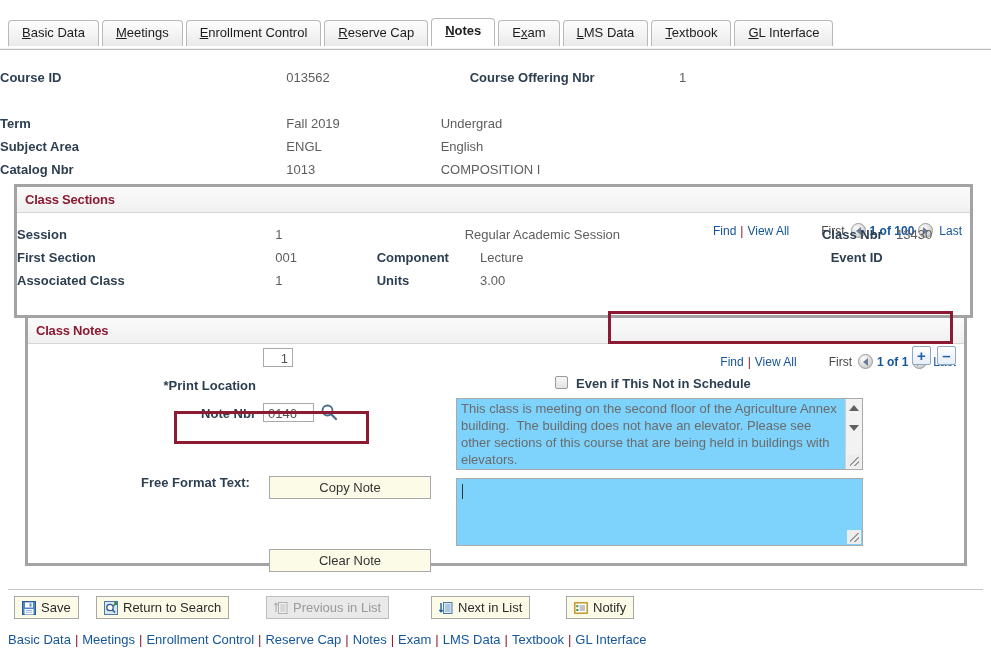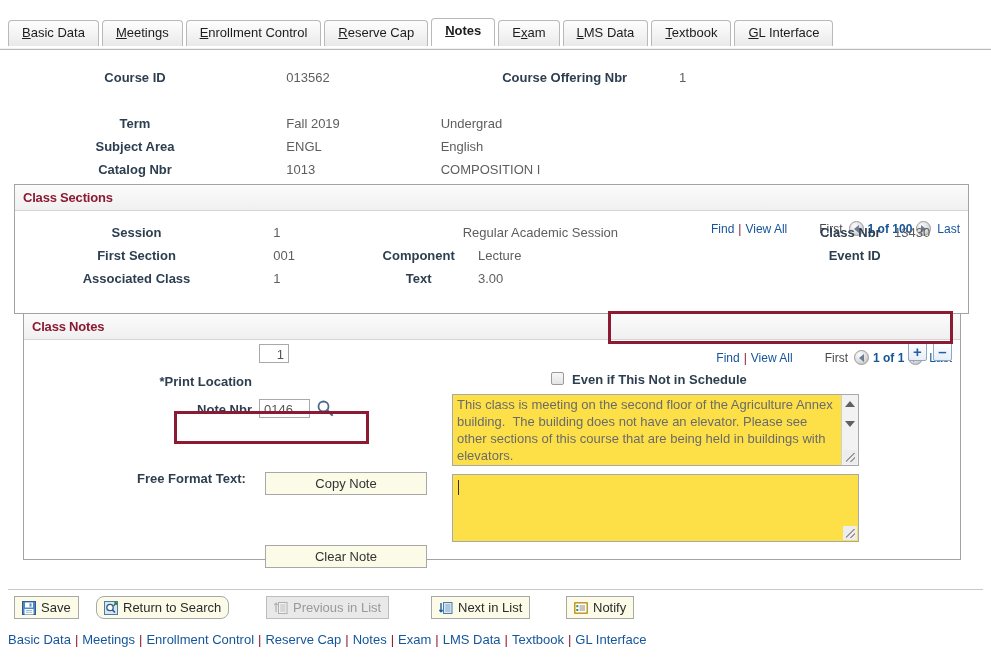--- a/index.html
+++ b/index.html
@@ -42,26 +42,26 @@
     z-index:3;
   }
   .tab u{text-decoration:underline;}
   .tabline2{
     position:absolute;left:0;top:44px;width:991px;height:5px;
     background:#eef1f6;border-bottom:1px solid #b9b9b9;
   }
   
   .hdr{position:absolute;left:0;top:64px;width:991px;height:118px;}
   .hrow{position:absolute;height:23px;line-height:23px;white-space:nowrap;}
-  .hlab{font-weight:bold;color:#2c3e50;font-size:13px;text-align:center;display:inline-block;}
+  .hlab{font-weight:bold;color:#2c3e50;font-size:13px;text-align:left;display:inline-block;}
   .hval{color:#5e5e5e;font-size:13px;display:inline-block;}
   
   .groupbox{
     position:absolute;
-    border:1px solid #a3a3a3;
+    border:3px solid #a3a3a3;
     background:#ffffff;
   }
   .grouphdr{
     background:linear-gradient(to bottom,#fbfbfb 0%,#f0f0f0 100%);
     border-bottom:1px solid #d6d6d6;
     height:25px;position:relative;
   }
   .grouptitle{
     position:absolute;left:8px;top:5px;
     font-weight:bold;font-size:13px;color:#8b1a32;
@@ -119,21 +119,21 @@
     box-sizing:border-box;line-height:20px;margin-top:46px;
   }
   .chk{
     position:absolute;width:13px;height:13px;
     background:linear-gradient(to bottom,#f7f7f7,#e4e4e4);
     border:1px solid #9a9a9a;border-radius:2px;cursor:pointer;box-sizing:border-box;
   }
   .chklab{position:absolute;font-weight:bold;font-size:13px;color:#2c3e50;white-space:nowrap;}
   
   .tarea{
-    position:absolute;border:1px solid #a9a9a9;background:#fde047;
+    position:absolute;border:1px solid #a9a9a9;background:#7dd3fc;
     box-sizing:border-box;overflow:hidden;
   }
   .tatext{
     position:absolute;left:4px;top:1px;right:20px;
     font-size:13px;color:#6b6b6b;line-height:17px;
     white-space:pre-wrap;
   }
   .sbar{
     position:absolute;right:0;top:0;bottom:0;width:17px;
     background:#f2f2f2;border-left:1px solid #cfcfcf;box-sizing:border-box;
@@ -254,21 +254,21 @@
     </div>
     <div class="hrow" style="left:0;top:23px;">
       <span class="hlab" style="width:243px;">First Section</span>
       <span class="hval" style="width:98px;padding-left:12px;">001</span>
       <span class="hlab" style="width:88px;">Component</span>
       <span class="hval" style="padding-left:12px;">Lecture</span>
     </div>
     <div class="hrow" style="left:0;top:46px;">
       <span class="hlab" style="width:243px;">Associated Class</span>
       <span class="hval" style="width:98px;padding-left:12px;">1</span>
-      <span class="hlab" style="width:88px;">Text</span>
+      <span class="hlab" style="width:88px;">Units</span>
       <span class="hval" style="padding-left:12px;">3.00</span>
     </div>
 
     <div class="hrow" style="right:14px;top:0;text-align:right;">
       <span class="hlab">Class Nbr</span>
       <span class="hval" style="width:60px;text-align:left;padding-left:10px;">13430</span>
     </div>
     <div class="hrow" style="right:14px;top:23px;text-align:right;">
       <span class="hlab">Event ID</span>
       <span class="hval" style="width:60px;text-align:left;padding-left:10px;"></span>
@@ -355,21 +355,21 @@
       <rect x="3" y="1.5" width="8" height="5" fill="#ffffff"></rect>
       <rect x="7.5" y="2.3" width="2" height="3.4" fill="#5c8fc9"></rect>
       <rect x="2.5" y="8" width="9" height="5.5" fill="#ffffff"></rect>
       <line x1="4" y1="9.5" x2="10" y2="9.5" stroke="#9db8d4"></line>
       <line x1="4" y1="11.3" x2="10" y2="11.3" stroke="#9db8d4"></line>
     </svg>
   </span>
   <span>Save</span>
 </div>
 
-<div class="tbtn" style="left:96px;top:596px;border-radius:8px;">
+<div class="tbtn" style="left:96px;top:596px;">
   <span class="ico">
     <svg width="14" height="14" viewBox="0 0 14 14">
       <rect x="0.5" y="0.5" width="13" height="13" fill="#d9e6f2" stroke="#4d7ba8"></rect>
       <circle cx="6" cy="6.5" r="3.2" fill="#ffffff" stroke="#2e5d8c" stroke-width="1.3"></circle>
       <line x1="8.4" y1="8.9" x2="11" y2="11.5" stroke="#2e5d8c" stroke-width="1.6"></line>
       <path d="M9.5 5 L12.5 1.5 M12.5 1.5 L10.3 1.9 M12.5 1.5 L12.2 3.8" stroke="#2e7d32" stroke-width="1.3" fill="none"></path>
     </svg>
   </span>
   <span>Return to Search</span>
 </div>

